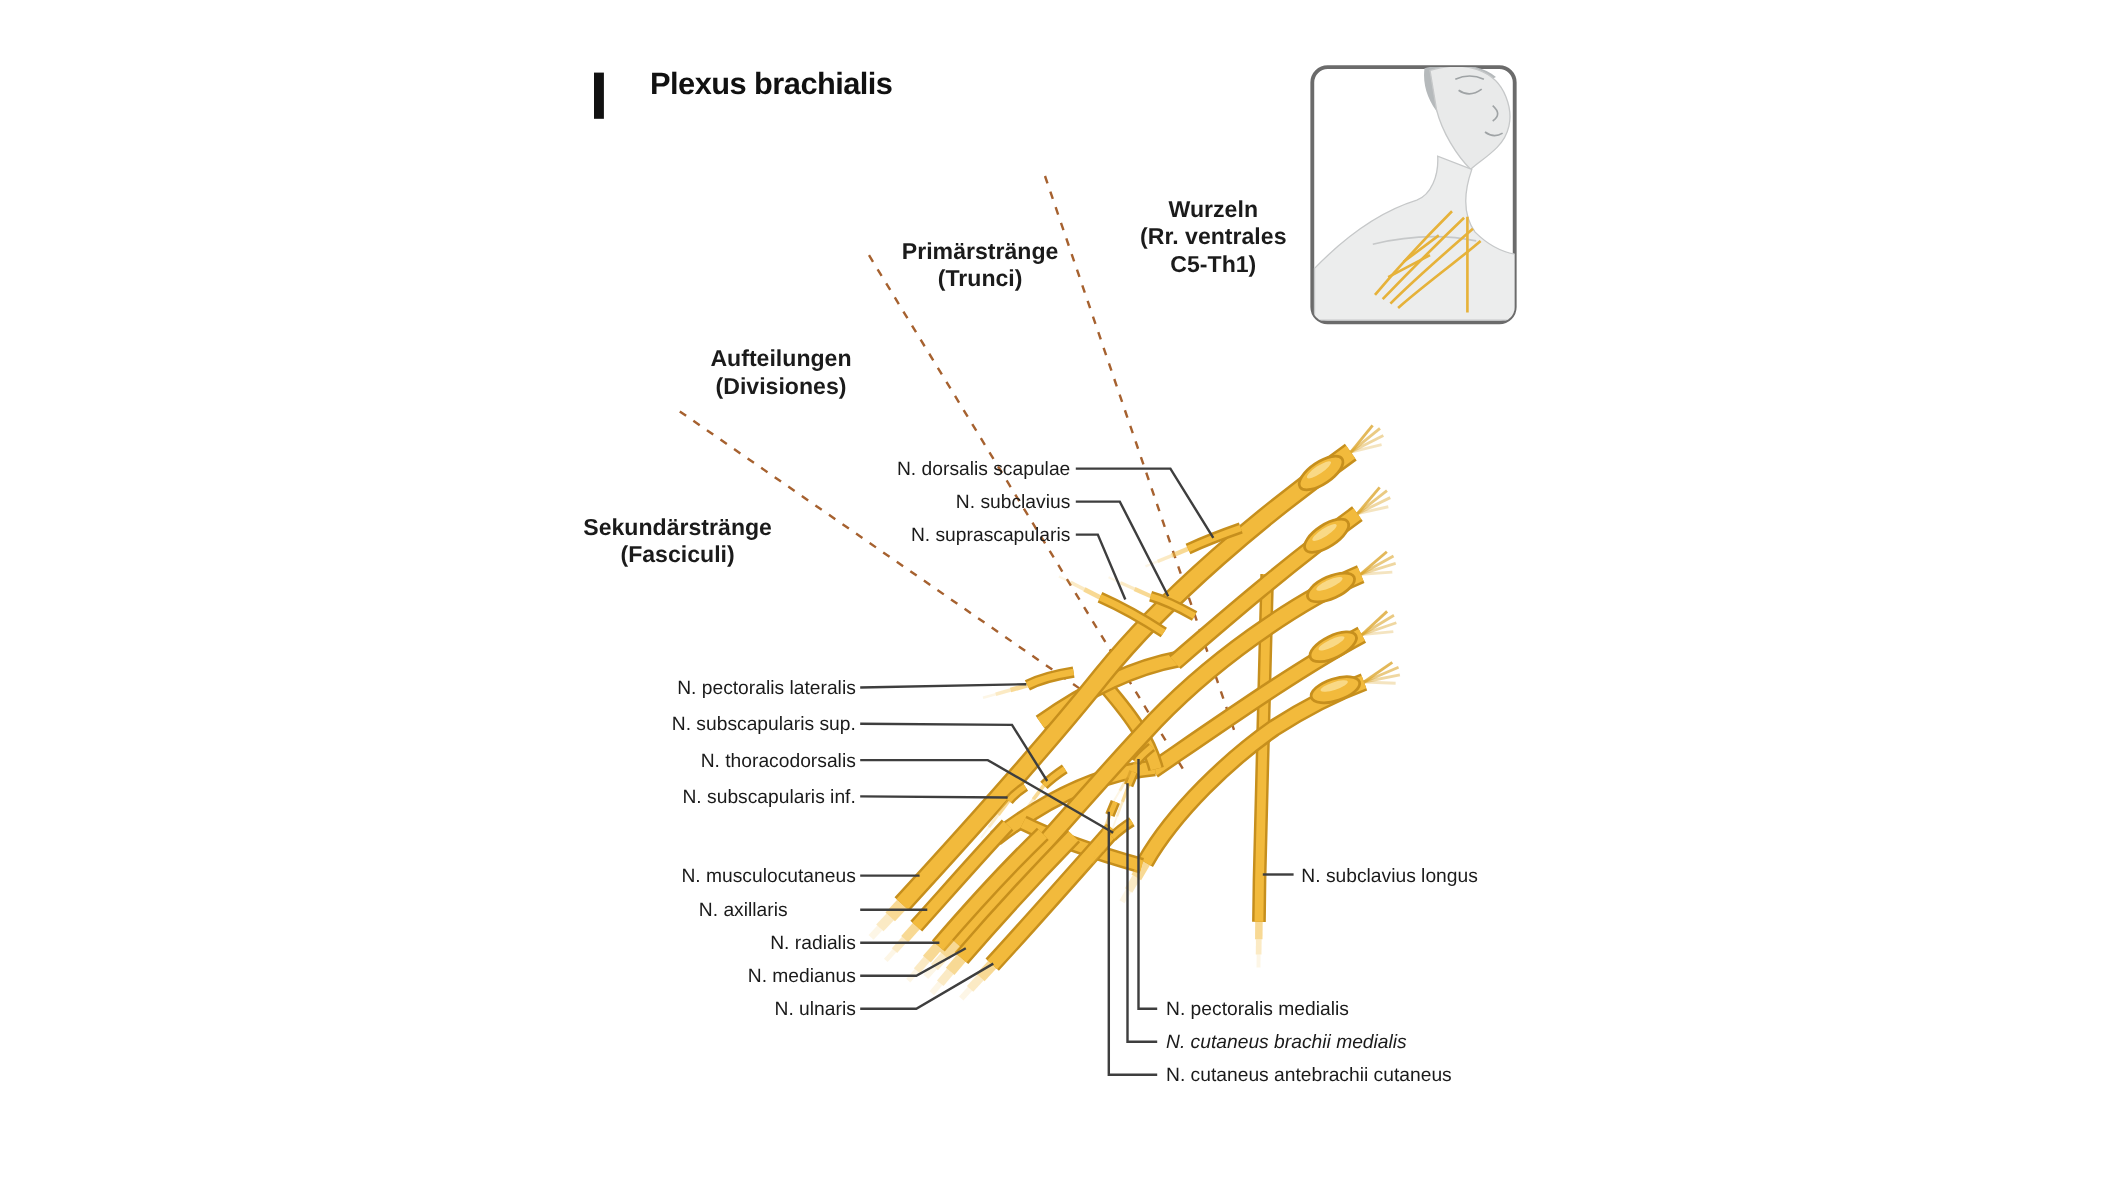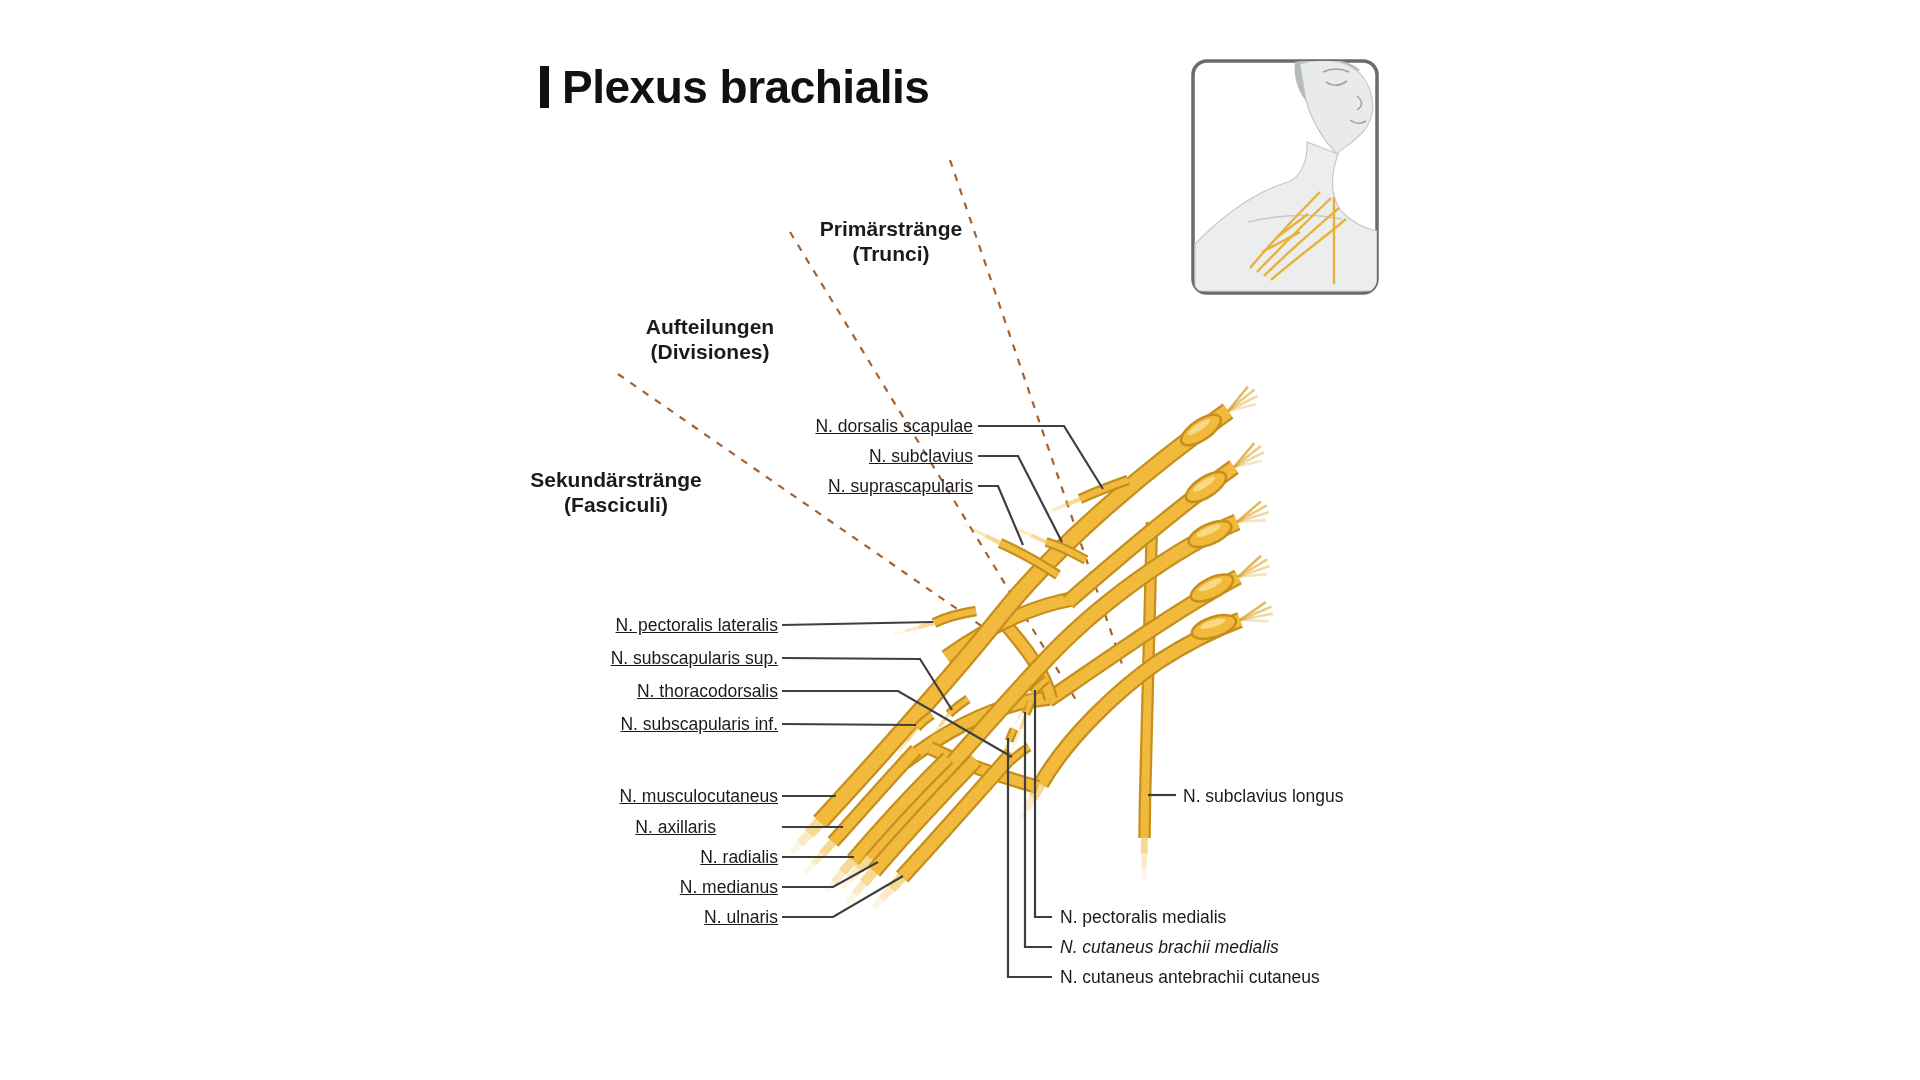--- a/index.html
+++ b/index.html
@@ -1,24 +1,24 @@
 <!DOCTYPE html>
 <html><head>
 <meta charset="utf-8">
 <style>
   html,body{margin:0;padding:0;background:#ffffff;}
   #stage{position:relative;width:1920px;height:1080px;background:#ffffff;overflow:hidden;
          font-family:"Liberation Sans", sans-serif;color:#1b1b1b;}
   #scene{position:absolute;left:0;top:0;}
   .title-bar{position:absolute;background:#111;}
-  .page-title{position:absolute;font-size:46px;font-weight:bold;letter-spacing:-0.5px;color:#111;white-space:nowrap;}
+  .page-title{position:absolute;font-size:28px;font-weight:bold;letter-spacing:-0.5px;color:#111;white-space:nowrap;margin-left:29px;}
   .cat-label{position:absolute;transform:translateX(-50%);text-align:center;font-weight:bold;
              font-size:21px;line-height:25px;white-space:nowrap;}
   .n-label{position:absolute;font-size:17.5px;line-height:22px;white-space:nowrap;}
-  .n-right{text-align:right;text-decoration:underline;}
+  .n-right{text-align:right;}
 </style>
 </head>
 <body>
 
 <div id="stage">
 
   <svg id="scene" width="1920" height="1080" viewBox="0 0 1920 1080">
     <defs>
       <clipPath id="insetClip">
           <rect x="1193" y="61" width="184" height="232" rx="14"></rect>
@@ -225,20 +225,25 @@
           <path d="M1308 214 L1276 238"></path>
           <path d="M1334 197 L1334 284"></path>
         </g>
       </g>
     </g>
   </svg>
 
   <div class="title-bar" style="left:540px;top:66px;width:9px;height:42px;"></div>
   <div class="page-title" style="left:562px;top:60px;">Plexus brachialis</div>
 
+  <div class="cat-label" style="left:1103px;top:178px;">
+    <div>Wurzeln</div>
+    <div>(Rr. ventrales</div>
+    <div>C5-Th1)</div>
+  </div>
   <div class="cat-label" style="left:843px;top:216px;margin-left:48px;">
     <div>Primärstränge</div>
     <div>(Trunci)</div>
   </div>
   <div class="cat-label" style="left:710px;top:314px;">
     <div>Aufteilungen</div>
     <div>(Divisiones)</div>
   </div>
   <div class="cat-label" style="left:616px;top:467px;">
     <div>Sekundärstränge</div>

